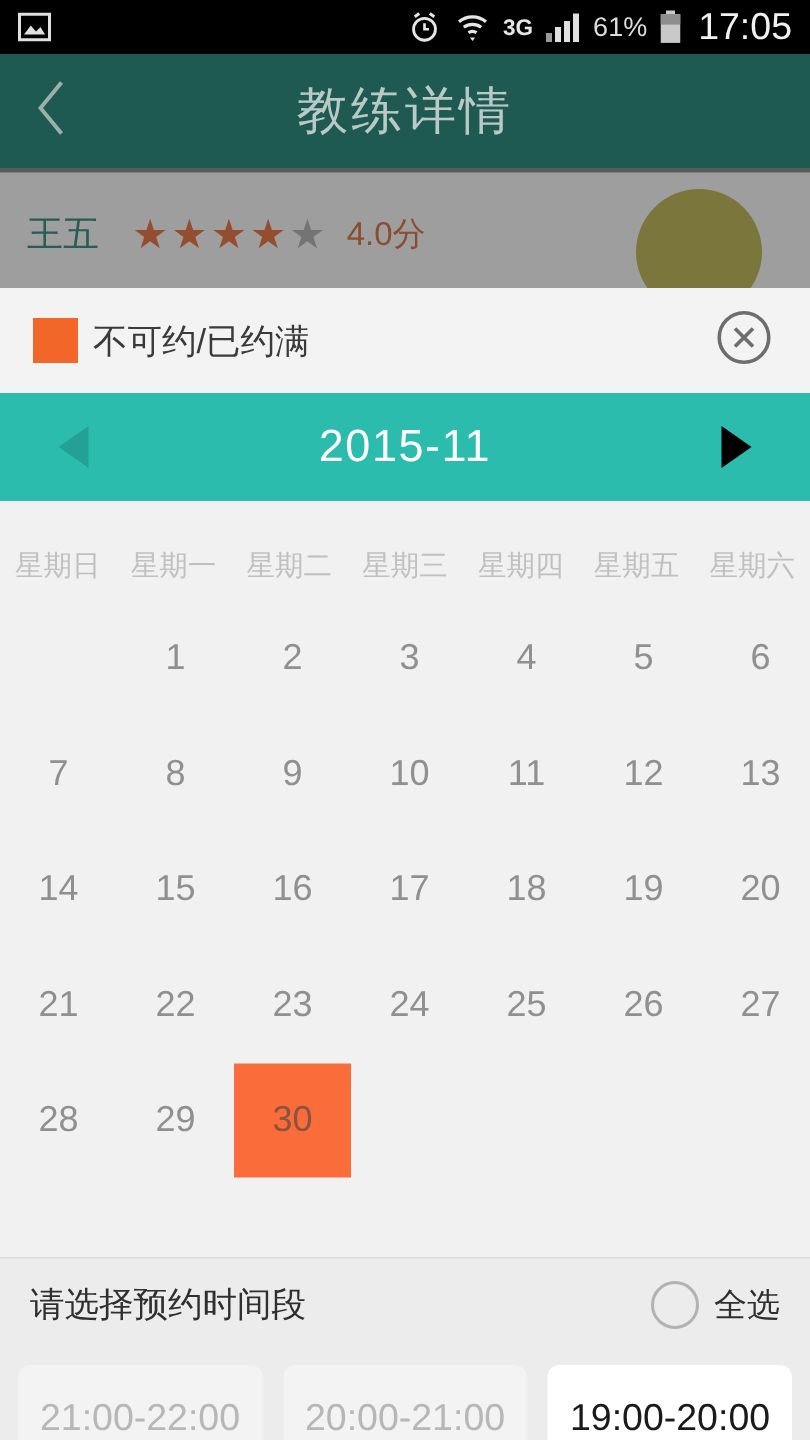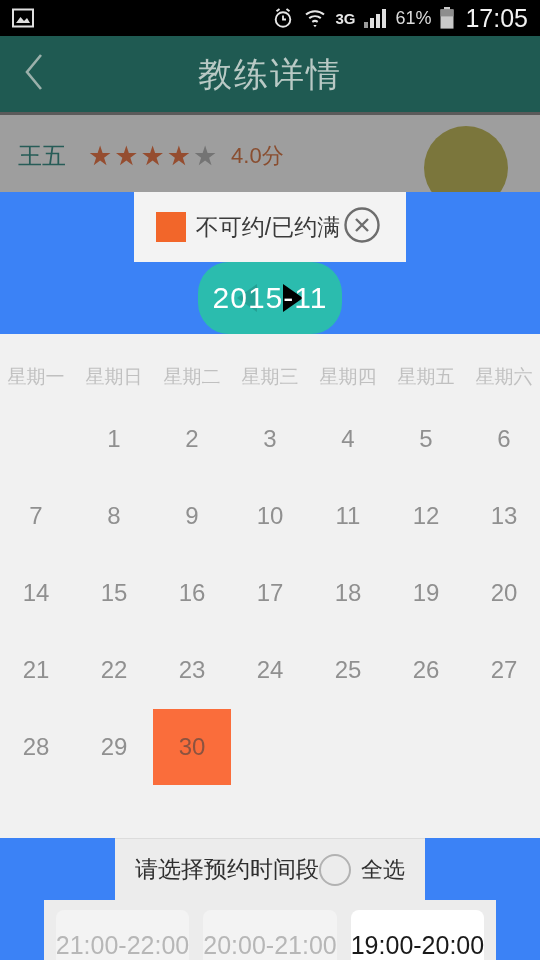--- a/index.html
+++ b/index.html
@@ -73,22 +73,22 @@
   }
   .strip-topline {
     position: absolute; top: 112px; left: 0; width: 540px; height: 3px;
     background: #6e6e6e;
   }
 
   
   .sheet {
     position: absolute; top: 192px; left: 0;
     width: 540px; height: 768px;
-    background: #3b82f6;
-    display: flex; flex-direction: column; align-items: center;
+    background: #701a75;
+    display: flex; flex-direction: column;
   }
   .legendbar {
     height: 70px; background: #f3f3f3;
     display: flex; align-items: center;
     padding: 0 22px;
     flex: 0 0 auto;
   }
   .legend-swatch {
     width: 30px; height: 30px; background: #f2662a;
     margin-right: 10px; flex: 0 0 auto;
@@ -96,21 +96,20 @@
   .legend-text { font-size: 23px; color: #3a3a3a; }
   .legend-close { margin-left: auto; width: 44px; height: 44px; display: flex; align-items: center; justify-content: center; }
 
   
   .monthbar {
     height: 72px; background: #2bbcae;
     display: flex; align-items: center;
     padding: 0 26px;
     flex: 0 0 auto;
     position: relative;
-    border-radius: 31px;
   }
   .month-prev, .month-next {
     width: 46px; height: 46px;
     display: flex; align-items: center; justify-content: center;
   }
   .month-label {
     position: absolute; left: 0; right: 0;
     text-align: center;
     font-size: 30px; color: #ffffff;
     letter-spacing: 1px;
@@ -282,22 +281,22 @@
         <span class="tri-left"></span>
       </span>
       <span class="month-label">2015-11</span>
       <span class="month-next">
         <span class="tri-right"></span>
       </span>
     </div>
 
     <div class="calendar">
       <div class="weekrow">
+        <div class="wd">星期日</div>
         <div class="wd">星期一</div>
-        <div class="wd">星期日</div>
         <div class="wd">星期二</div>
         <div class="wd">星期三</div>
         <div class="wd">星期四</div>
         <div class="wd">星期五</div>
         <div class="wd">星期六</div>
       </div>
       <div class="daysgrid" id="days-grid">
           <div class="daycell">
             <div class="daybox empty"></div>
           </div>

